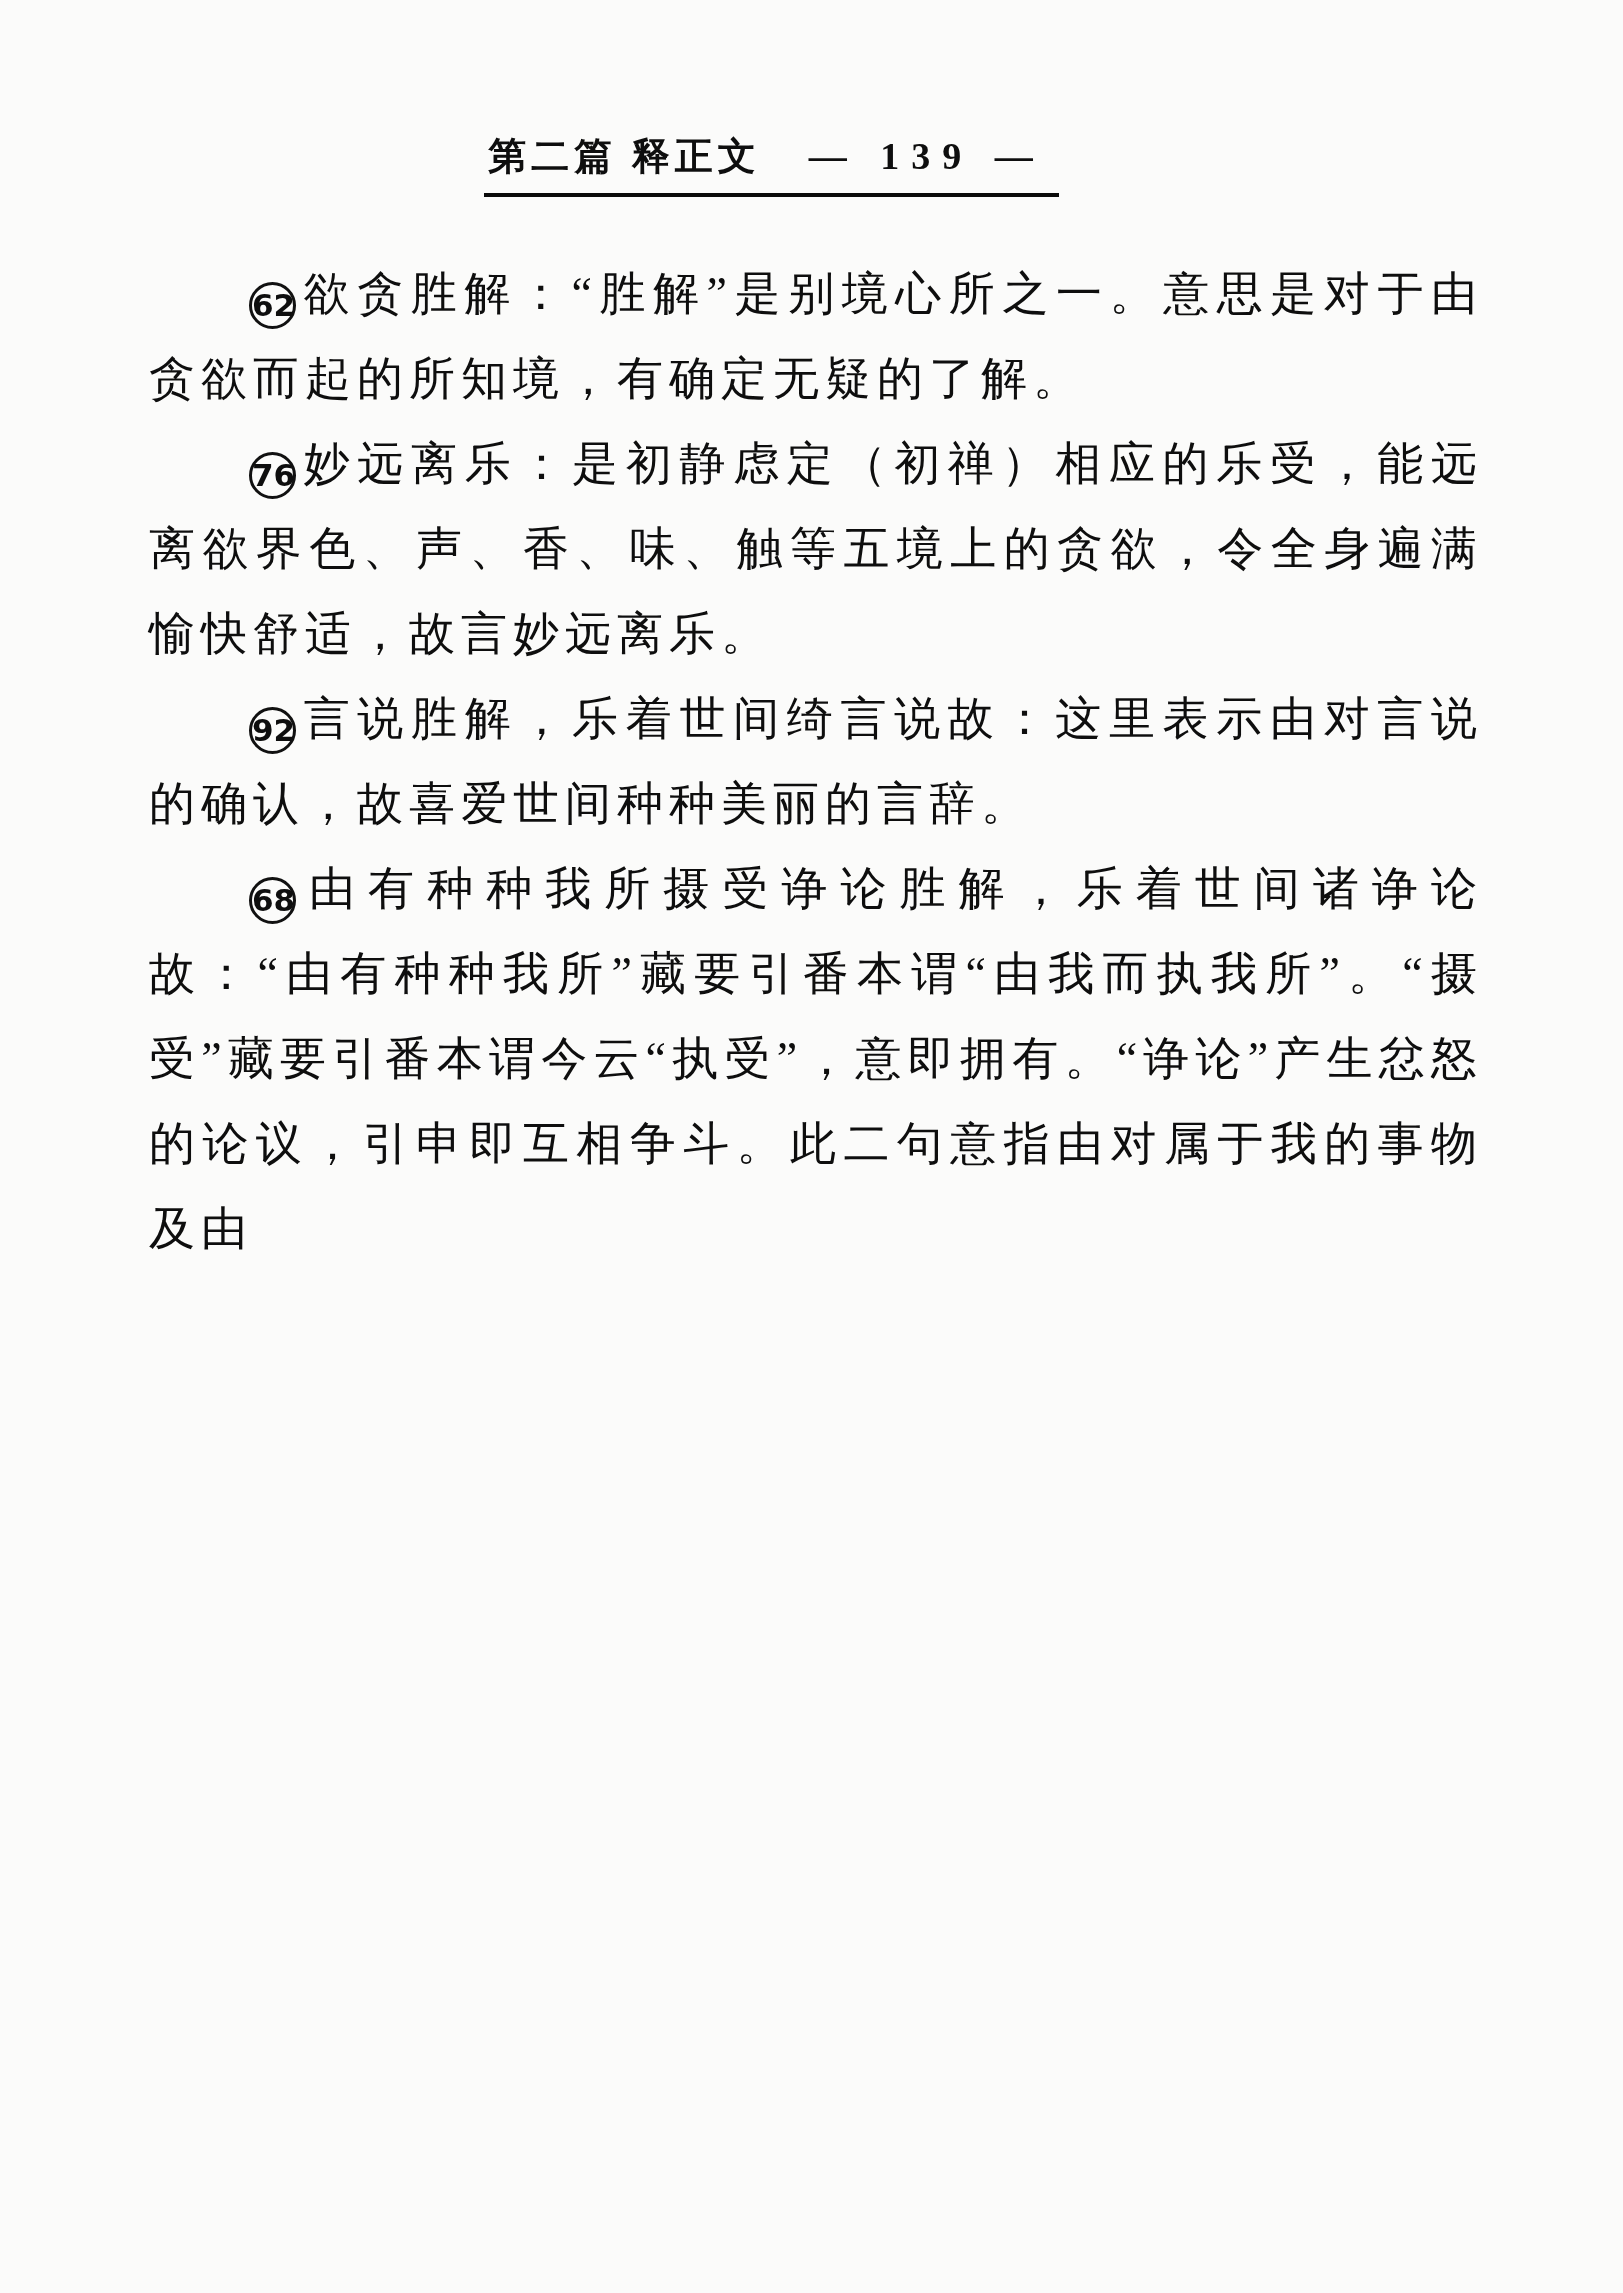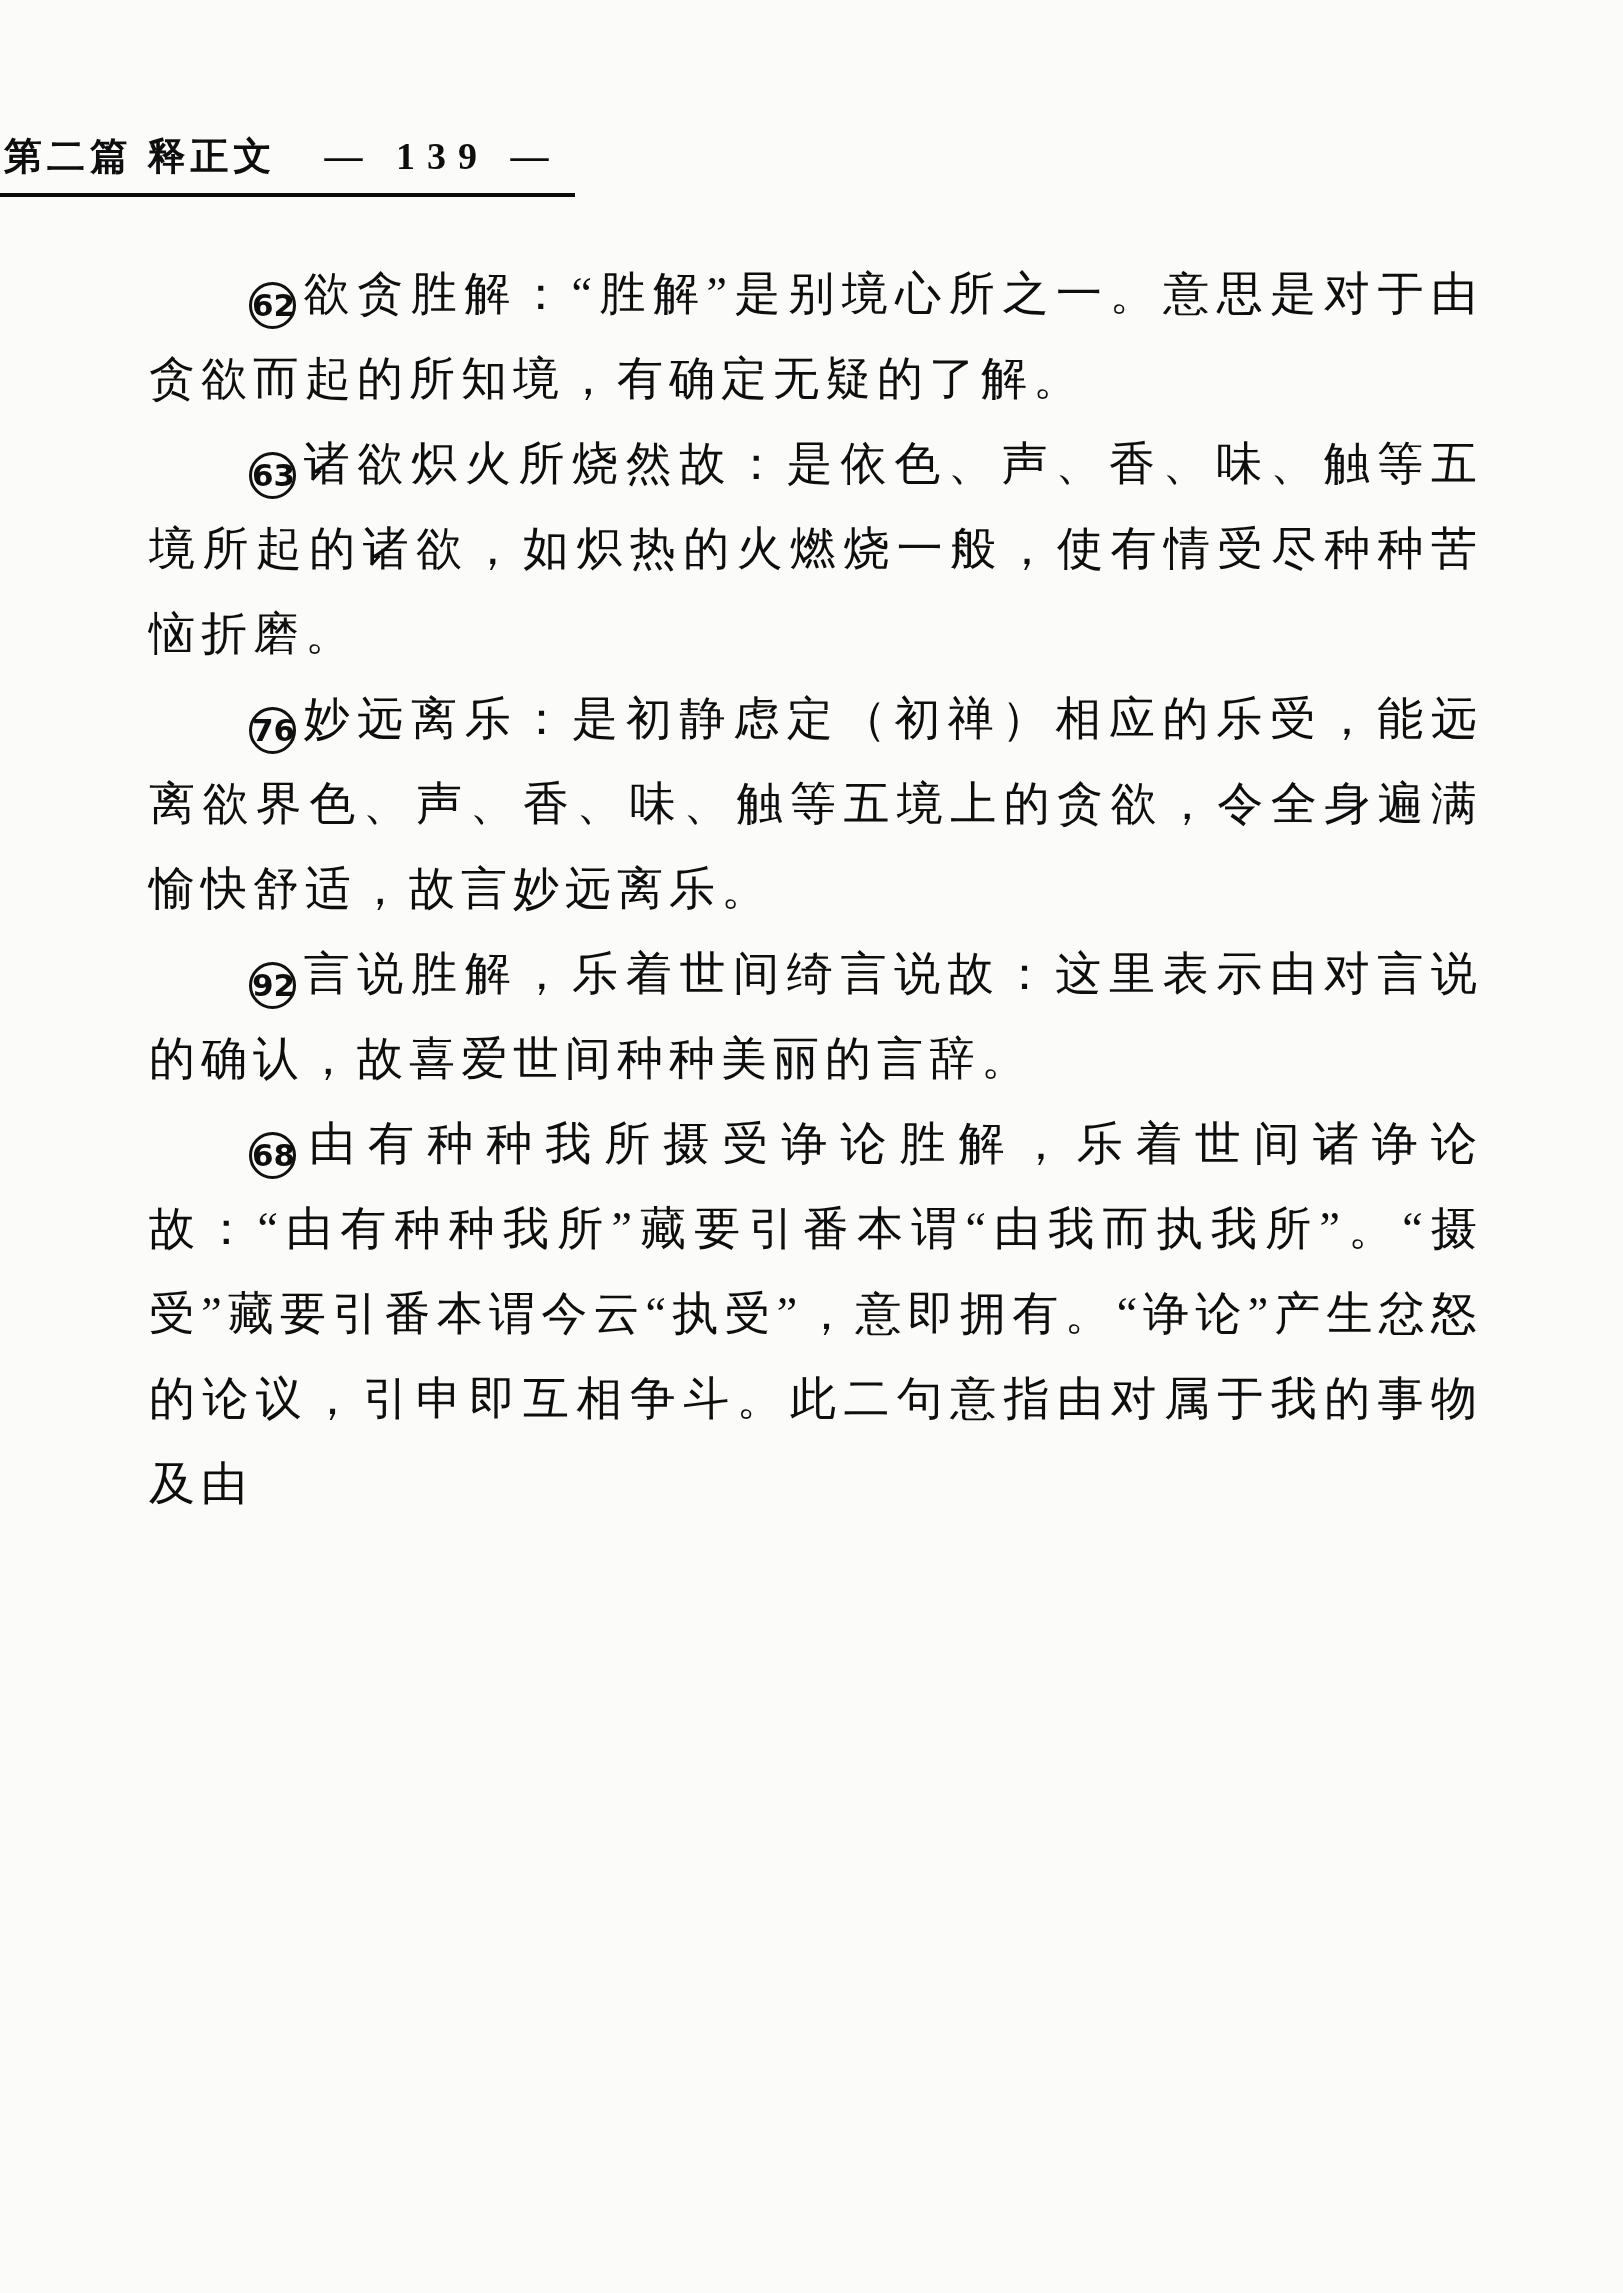--- a/index.html
+++ b/index.html
@@ -17,21 +17,21 @@
   }
   .page {
     box-sizing: border-box;
     width: 1624px;
     height: 2293px;
     padding-top: 131px;
   }
   
   .header-row {
     display: flex;
-    justify-content: flex-start;
+    justify-content: center;
     padding-right: 81px;
   }
   .running-head {
     display: inline-block;
     border-bottom: 4px solid #0a0a0a;
     padding: 0 14px 11px 4px;
     font-weight: bold;
     font-size: 38px;
     letter-spacing: 5px;
     white-space: nowrap;
@@ -82,23 +82,20 @@
       <span>第二篇 释正文</span><span class="page-label">— 139 —</span>
     </span>
   </div>
 
   <div class="content">
 
     <p class="para">
       <span class="circled-num">62</span><span>欲贪胜解：“胜解”是别境心所之一。意思是对于由贪欲而起的所知境，有确定无疑的了解。</span>
     </p>
 
-    <p class="para">
-      <span class="circled-num">63</span><span>诸欲炽火所烧然故：是依色、声、香、味、触等五境所起的诸欲，如炽热的火燃烧一般，使有情受尽种种苦恼折磨。</span>
-    </p>
 
     <p class="para">
       <span class="circled-num">76</span><span>妙远离乐：是初静虑定（初禅）相应的乐受，能远离欲界色、声、香、味、触等五境上的贪欲，令全身遍满愉快舒适，故言妙远离乐。</span>
     </p>
 
     <p class="para">
       <span class="circled-num">92</span><span>言说胜解，乐着世间绮言说故：这里表示由对言说的确认，故喜爱世间种种美丽的言辞。</span>
     </p>
 
 

